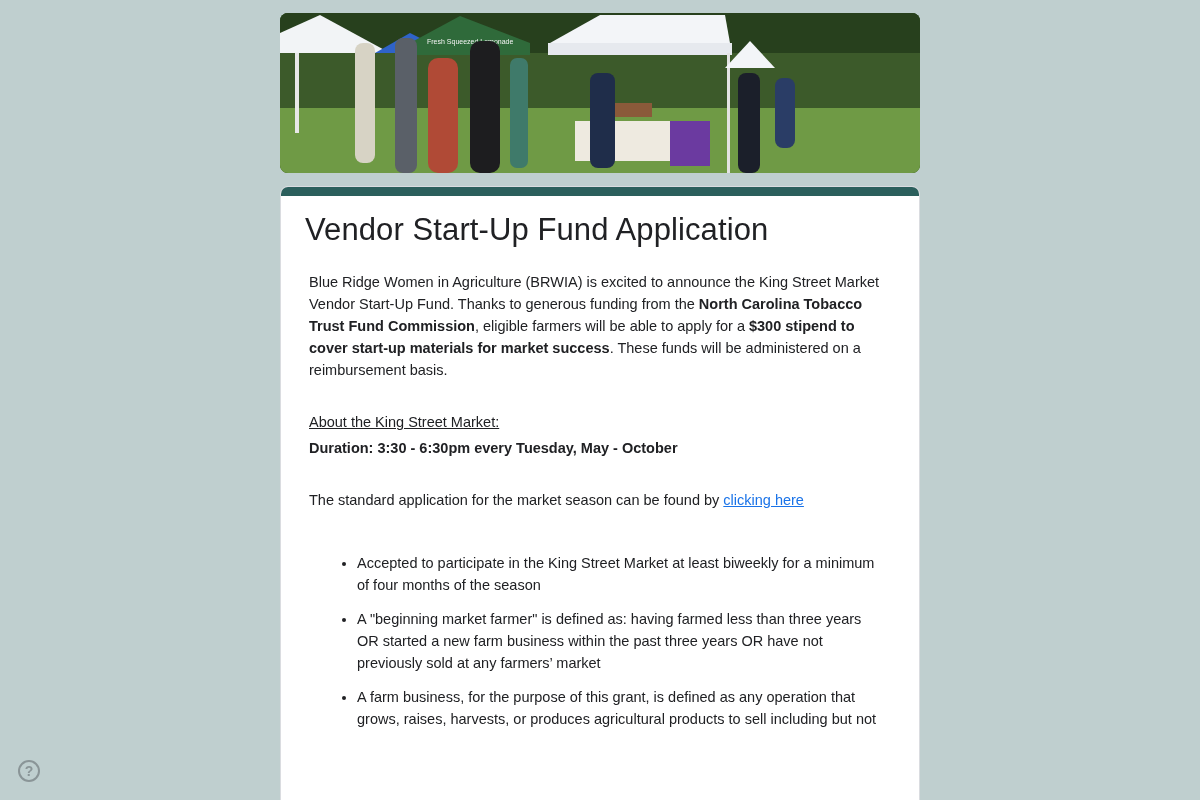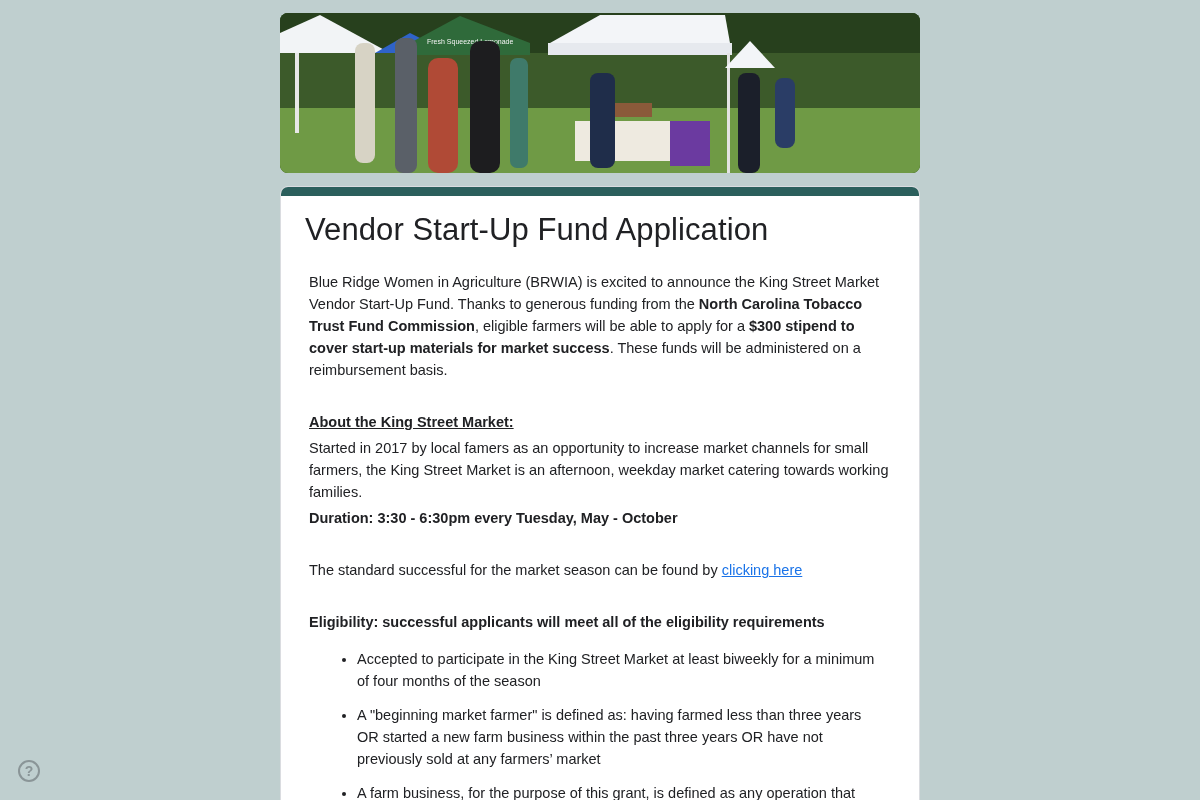--- a/index.html
+++ b/index.html
@@ -24,21 +24,21 @@
   .card-strip { height: 10px; background: #2b5f5c; margin: -1px -1px 0 -1px; }
   .card-body { padding: 14px 24px 0 24px; }
   .title {
     font-size: 31px; font-weight: 400; line-height: 40px; margin: 0 0 21px 0;
     color: #202124; letter-spacing: 0.1px;
   }
   .desc { font-size: 14.5px; line-height: 22px; color: #202124; }
   .desc p { margin: 4px; }
   .desc .gap { height: 22px; }
   .desc b { font-weight: 700; }
-  .desc u { text-decoration: underline; font-weight: bold; }
+  .desc u { text-decoration: underline; }
   .desc a { color: #1a73e8; text-decoration: underline; text-align: center; }
   .desc ul { margin: 15px 0 0 0; padding-left: 40px; }
   .desc li { margin: 12px; }
   .help {
     position: absolute; left: 18px; top: 760px; width: 22px; height: 22px;
     border: 2px solid #8a9597; border-radius: 50%; box-sizing: border-box;
     color: #8a9597; font-size: 14px; font-weight: 700; text-align: center; line-height: 18px;
   }
 </style>
 </head>
@@ -82,26 +82,24 @@
 
   <div class="card">
     <div class="card-strip"></div>
     <div class="card-body">
       <h1 class="title">Vendor Start-Up Fund Application</h1>
 
       <div class="desc">
         <p><span>Blue Ridge Women in Agriculture (BRWIA) is excited to announce the King Street Market Vendor Start-Up Fund. Thanks to generous funding from the </span><b>North Carolina Tobacco Trust Fund Commission</b><span>, eligible farmers will be able to apply for a </span><b>$300 stipend to cover start-up materials for market success</b><span>. These funds will be administered on a reimbursement basis.</span></p>
         <div class="gap"></div>
         <p><u>About the King Street Market:</u></p>
-        <p>Started in 2017 by local famers as an opportunity to increase market channels for small farmers, the King Street Market is an afternoon, weekday market catering towards working families.</p>
         <p><b>Duration: 3:30 - 6:30pm every Tuesday, May - October</b></p>
         <div class="gap"></div>
-        <p><span>The standard successful for the market season can be found by </span><a href="#">clicking here</a></p>
+        <p><span>The standard application for the market season can be found by </span><a href="#">clicking here</a></p>
         <div class="gap"></div>
-        <p><b>Eligibility: successful applicants will meet all of the eligibility requirements</b></p>
         <ul>
           <li>Accepted to participate in the King Street Market at least biweekly for a minimum of four months of the season</li>
           <li>A "beginning market farmer" is defined as: having farmed less than three years OR started a new farm business within the past three years OR have not previously sold at any farmers’ market</li>
           <li>A farm business, for the purpose of this grant, is defined as any operation that grows, raises, harvests, or produces agricultural products to sell including but not</li>
         </ul>
       </div>
     </div>
   </div>
 
   <div class="help">?</div>

